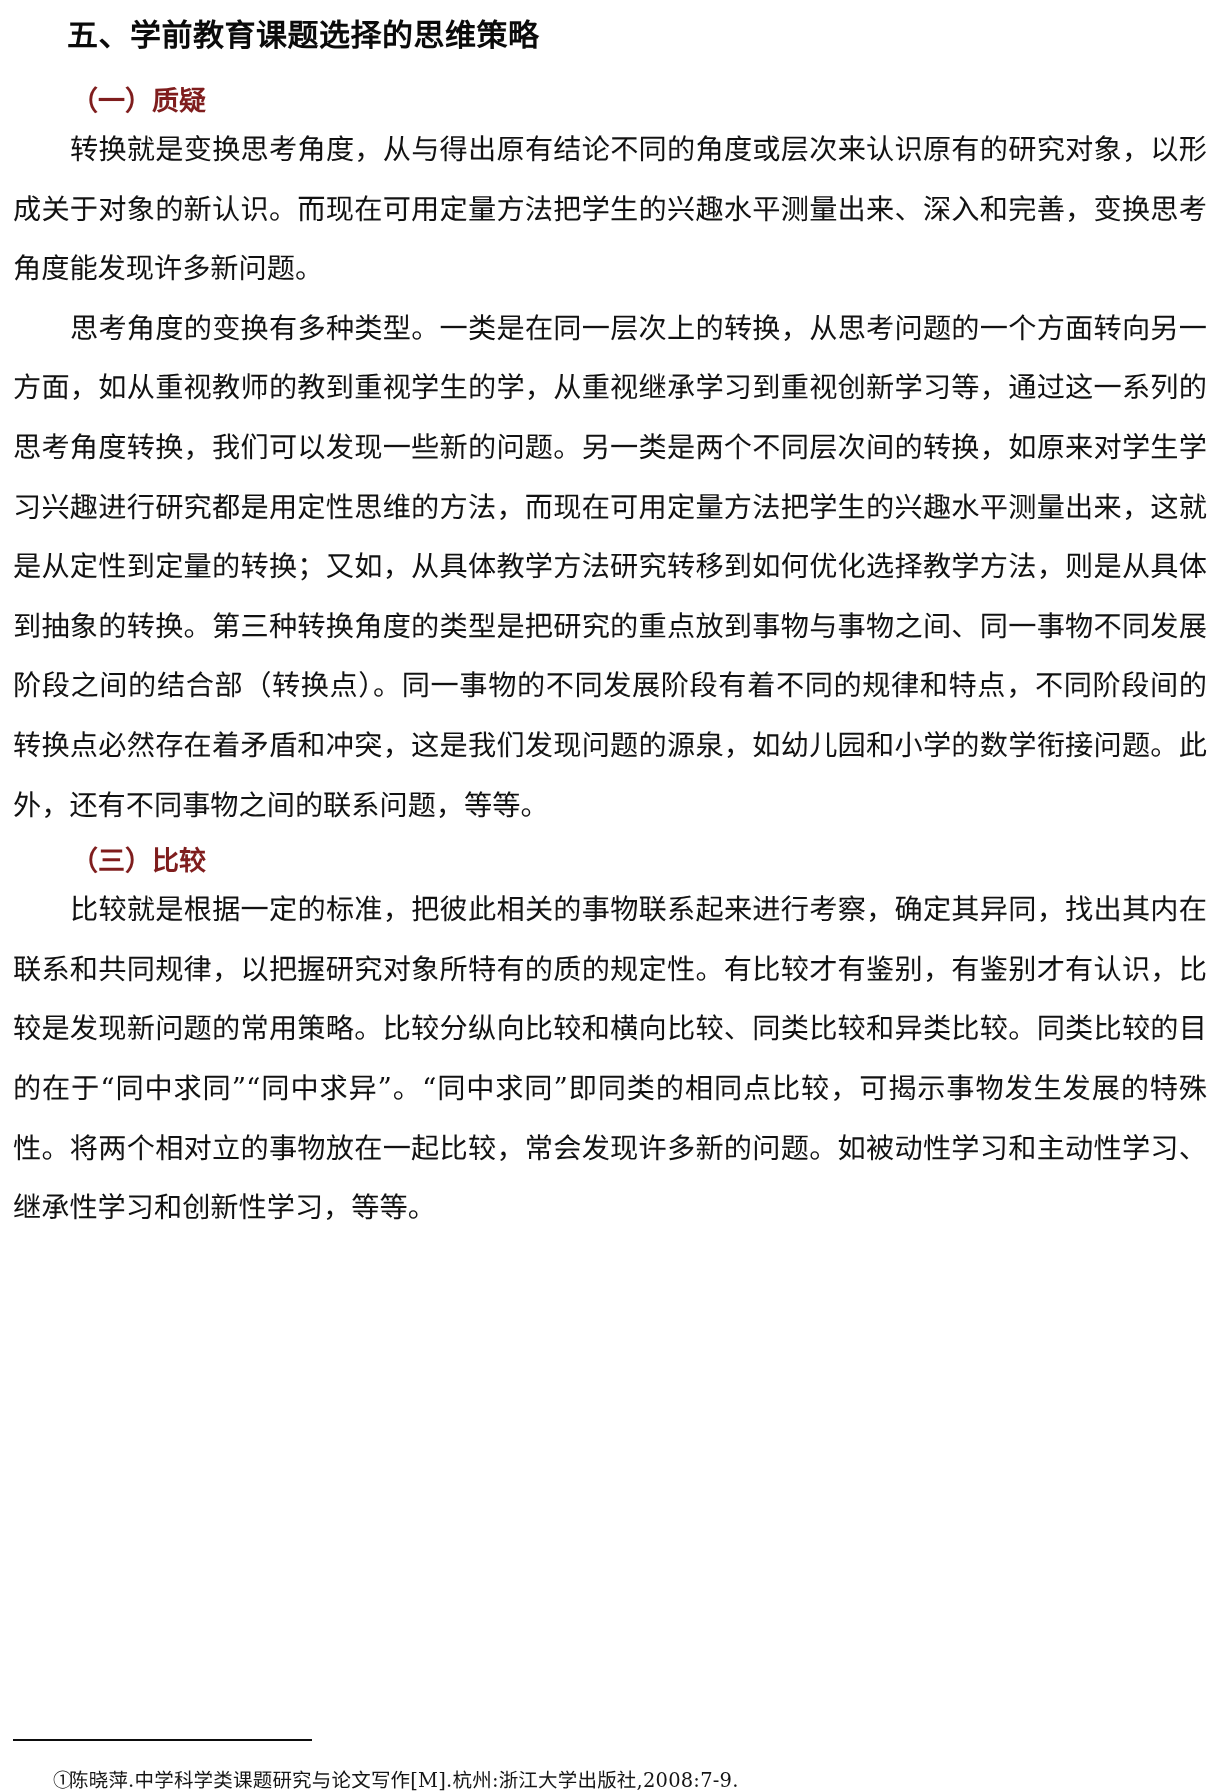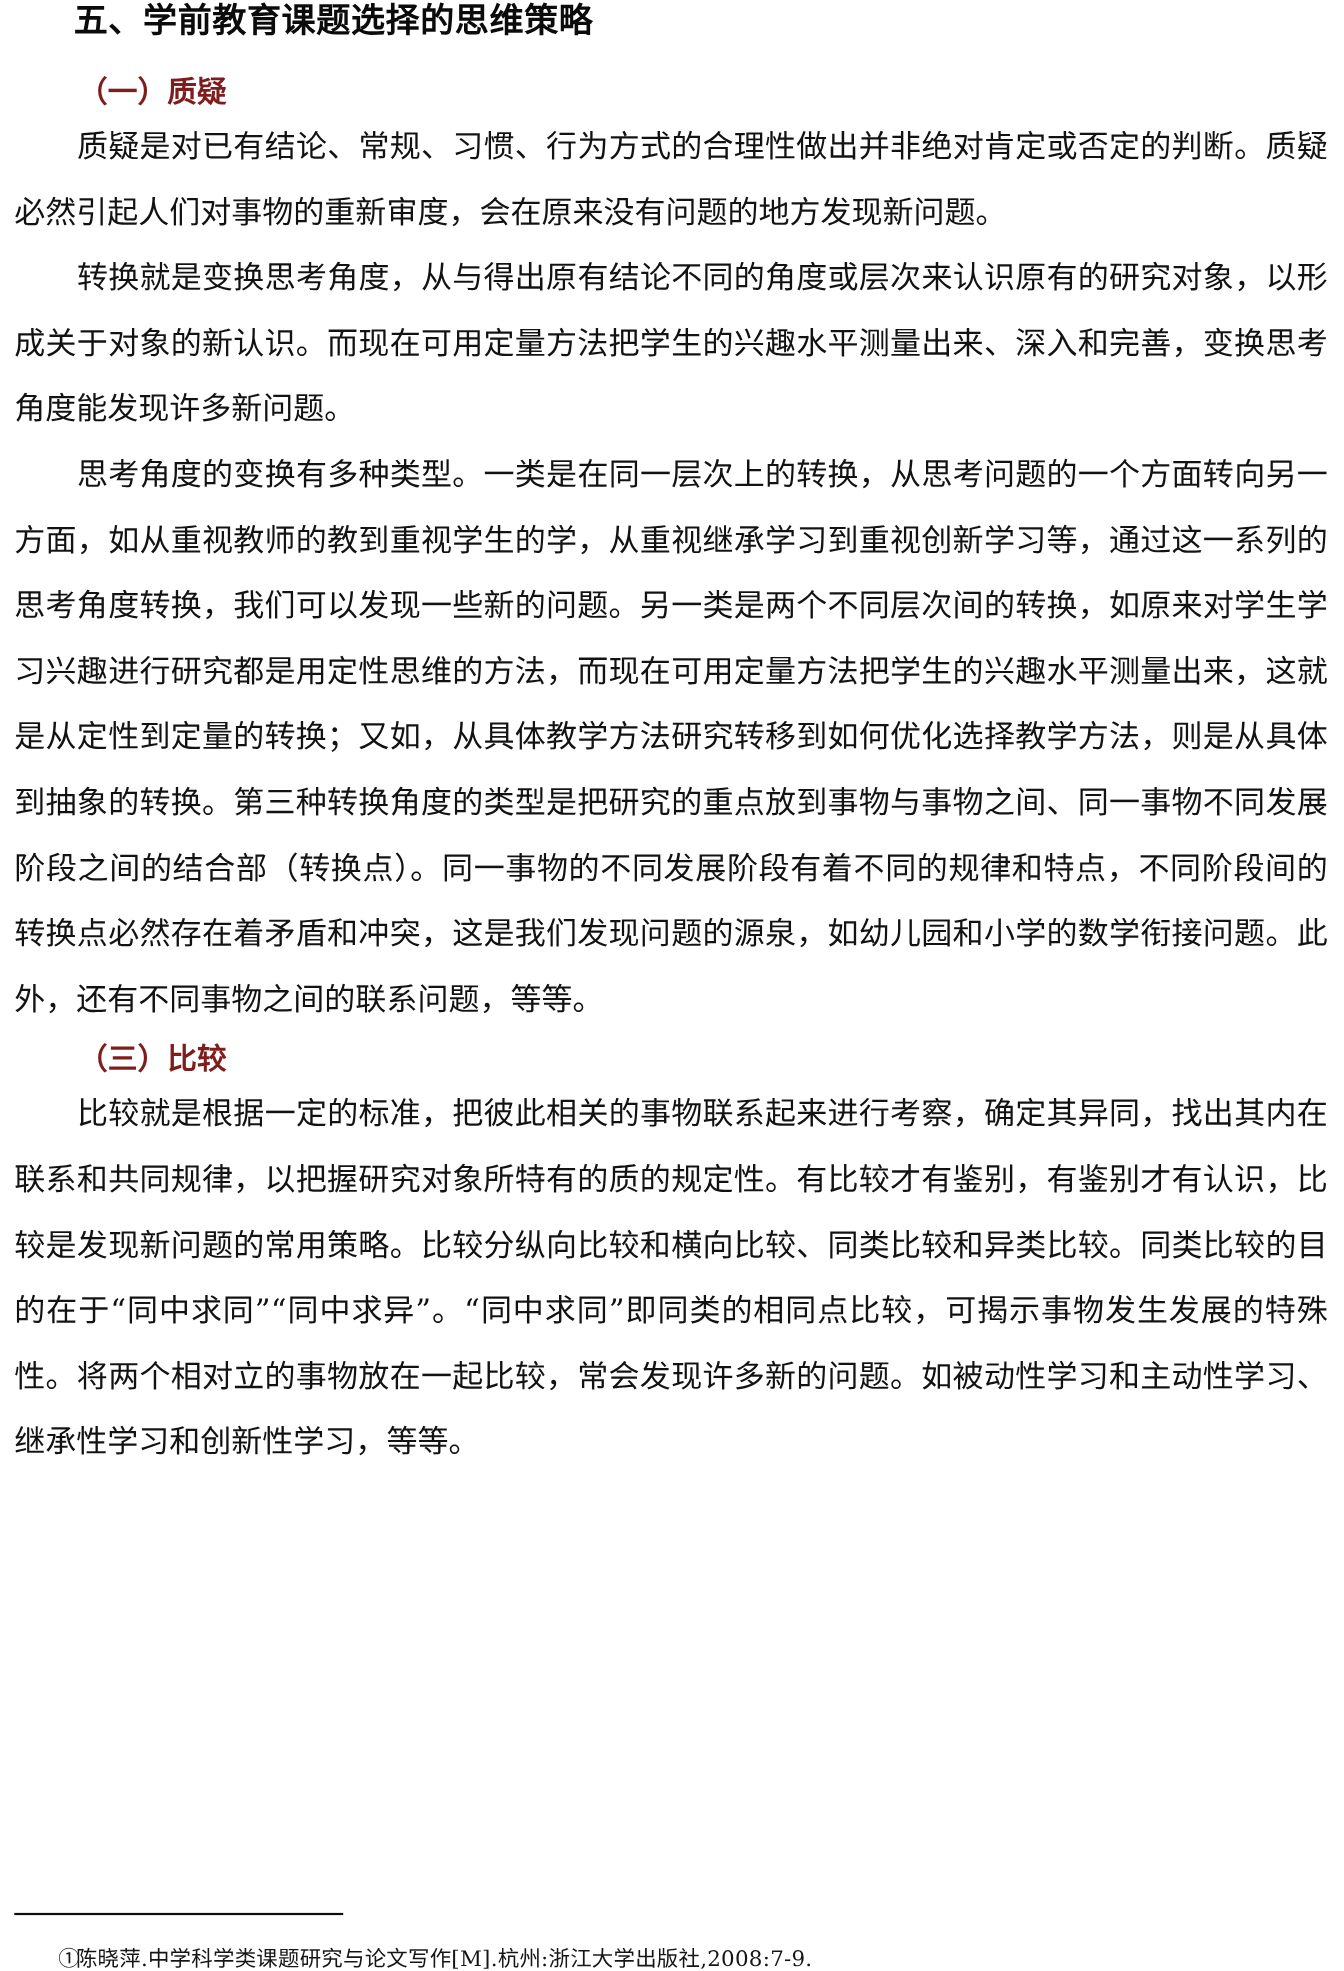--- a/index.html
+++ b/index.html
@@ -37,21 +37,21 @@
 
   
   .section-heading {
     font-family: "DejaVu Sans", "Liberation Sans", sans-serif;
     font-weight: bold;
     font-size: 31px;
     line-height: 1;
     letter-spacing: 0.5px;
     color: #0b0b0b;
     margin: 0;
-    padding: 4px 0 0 54px;
+    padding: 20px 0 0 54px;
     white-space: nowrap;
   }
 
   
   .sub-heading {
     font-family: "DejaVu Sans", "Liberation Sans", sans-serif;
     font-weight: bold;
     font-size: 27px;
     line-height: 1;
     color: #7f1d1d;
@@ -111,21 +111,20 @@
 
   <div class="content">
 
     <h2 class="section-heading">五、学前教育课题选择的思维策略</h2>
 
     <div class="gap-head"></div>
 
 
     <h3 class="sub-heading">（一）质疑</h3>
 
-    <p class="body-text">质疑是对已有结论、常规、习惯、行为方式的合理性做出并非绝对肯定或否定的判断。质疑必然引起人们对事物的重新审度，会在原来没有问题的地方发现新问题。</p>
 
 
 
     <p class="body-text">转换就是变换思考角度，从与得出原有结论不同的角度或层次来认识原有的研究对象，以形成关于对象的新认识。而现在可用定量方法把学生的兴趣水平测量出来、深入和完善，变换思考角度能发现许多新问题。</p>
 
     <p class="body-text">思考角度的变换有多种类型。一类是在同一层次上的转换，从思考问题的一个方面转向另一方面，如从重视教师的教到重视学生的学，从重视继承学习到重视创新学习等，通过这一系列的思考角度转换，我们可以发现一些新的问题。另一类是两个不同层次间的转换，如原来对学生学习兴趣进行研究都是用定性思维的方法，而现在可用定量方法把学生的兴趣水平测量出来，这就是从定性到定量的转换；又如，从具体教学方法研究转移到如何优化选择教学方法，则是从具体到抽象的转换。第三种转换角度的类型是把研究的重点放到事物与事物之间、同一事物不同发展阶段之间的结合部（转换点）。同一事物的不同发展阶段有着不同的规律和特点，不同阶段间的转换点必然存在着矛盾和冲突，这是我们发现问题的源泉，如幼儿园和小学的数学衔接问题。此外，还有不同事物之间的联系问题，等等。</p>
 
     <h3 class="sub-heading">（三）比较</h3>
 
     <p class="body-text">比较就是根据一定的标准，把彼此相关的事物联系起来进行考察，确定其异同，找出其内在联系和共同规律，以把握研究对象所特有的质的规定性。有比较才有鉴别，有鉴别才有认识，比较是发现新问题的常用策略。比较分纵向比较和横向比较、同类比较和异类比较。同类比较的目的在于“同中求同”“同中求异”。“同中求同”即同类的相同点比较，可揭示事物发生发展的特殊性。将两个相对立的事物放在一起比较，常会发现许多新的问题。如被动性学习和主动性学习、继承性学习和创新性学习，等等。</p>

